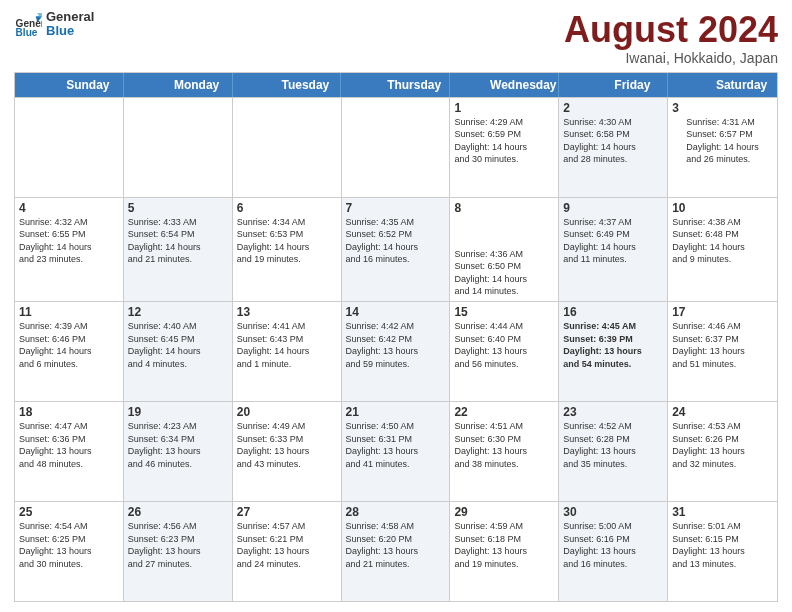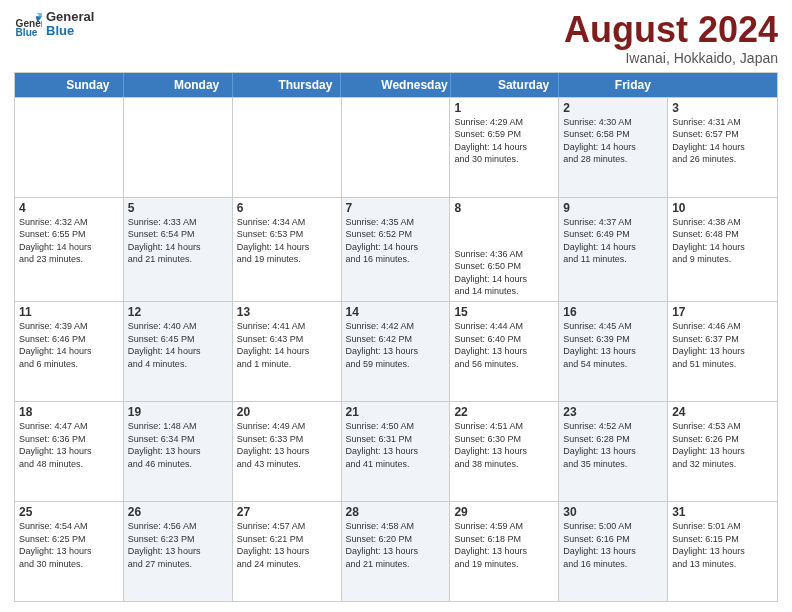--- a/index.html
+++ b/index.html
@@ -121,24 +121,25 @@
     <div class="title-block">
       <div class="main-title">August 2024</div>
       <div class="subtitle">Iwanai, Hokkaido, Japan</div>
     </div>
   </div>
 
   <div class="calendar">
     <div class="cal-header-row" id="cal-header">
         <div class="cal-header-cell">Sunday</div>
         <div class="cal-header-cell">Monday</div>
+        <div class="cal-header-cell">Tuesday</div>
         <div class="cal-header-cell">Thursday</div>
         <div class="cal-header-cell">Wednesday</div>
+        <div class="cal-header-cell">Friday</div>
         <div class="cal-header-cell">Saturday</div>
-        <div class="cal-header-cell">Friday</div>
       </div>
     <div class="cal-body" id="cal-body">
         <div class="cal-row">
           <div class="cal-cell empty"></div>
           <div class="cal-cell empty"></div>
           <div class="cal-cell empty"></div>
           <div class="cal-cell empty"></div>
           <div class="cal-cell">
             <span class="day-number">1</span>
             <div class="day-info" style="white-space: pre-line;">Sunrise: 4:29 AM
@@ -148,21 +149,21 @@
           </div>
           <div class="cal-cell shaded">
             <span class="day-number">2</span>
             <div class="day-info" style="white-space: pre-line;">Sunrise: 4:30 AM
 Sunset: 6:58 PM
 Daylight: 14 hours
 and 28 minutes.</div>
           </div>
           <div class="cal-cell">
             <span class="day-number">3</span>
-            <div class="day-info" style="white-space: pre-line;">Sunrise: 4:31 AM
+            <div class="day-info" style="white-space: pre-line; margin-left: 14px;">Sunrise: 4:31 AM
 Sunset: 6:57 PM
 Daylight: 14 hours
 and 26 minutes.</div>
           </div>
         </div>
         <div class="cal-row">
           <div class="cal-cell">
             <span class="day-number">4</span>
             <div class="day-info" style="white-space: pre-line;">Sunrise: 4:32 AM
 Sunset: 6:55 PM
@@ -243,21 +244,21 @@
           </div>
           <div class="cal-cell">
             <span class="day-number">15</span>
             <div class="day-info" style="white-space: pre-line;">Sunrise: 4:44 AM
 Sunset: 6:40 PM
 Daylight: 13 hours
 and 56 minutes.</div>
           </div>
           <div class="cal-cell shaded">
             <span class="day-number">16</span>
-            <div class="day-info" style="white-space: pre-line;">Sunrise: 4:45 AM
+            <div class="day-info" style="white-space: pre-line; font-weight: bold;">Sunrise: 4:45 AM
 Sunset: 6:39 PM
 Daylight: 13 hours
 and 54 minutes.</div>
           </div>
           <div class="cal-cell">
             <span class="day-number">17</span>
             <div class="day-info" style="white-space: pre-line;">Sunrise: 4:46 AM
 Sunset: 6:37 PM
 Daylight: 13 hours
 and 51 minutes.</div>
@@ -266,21 +267,21 @@
         <div class="cal-row">
           <div class="cal-cell">
             <span class="day-number">18</span>
             <div class="day-info" style="white-space: pre-line;">Sunrise: 4:47 AM
 Sunset: 6:36 PM
 Daylight: 13 hours
 and 48 minutes.</div>
           </div>
           <div class="cal-cell shaded">
             <span class="day-number">19</span>
-            <div class="day-info" style="white-space: pre-line;">Sunrise: 1:48 AM
+            <div class="day-info" style="white-space: pre-line;">Sunrise: 4:23 AM
 Sunset: 6:34 PM
 Daylight: 13 hours
 and 46 minutes.</div>
           </div>
           <div class="cal-cell">
             <span class="day-number">20</span>
             <div class="day-info" style="white-space: pre-line;">Sunrise: 4:49 AM
 Sunset: 6:33 PM
 Daylight: 13 hours
 and 43 minutes.</div>

